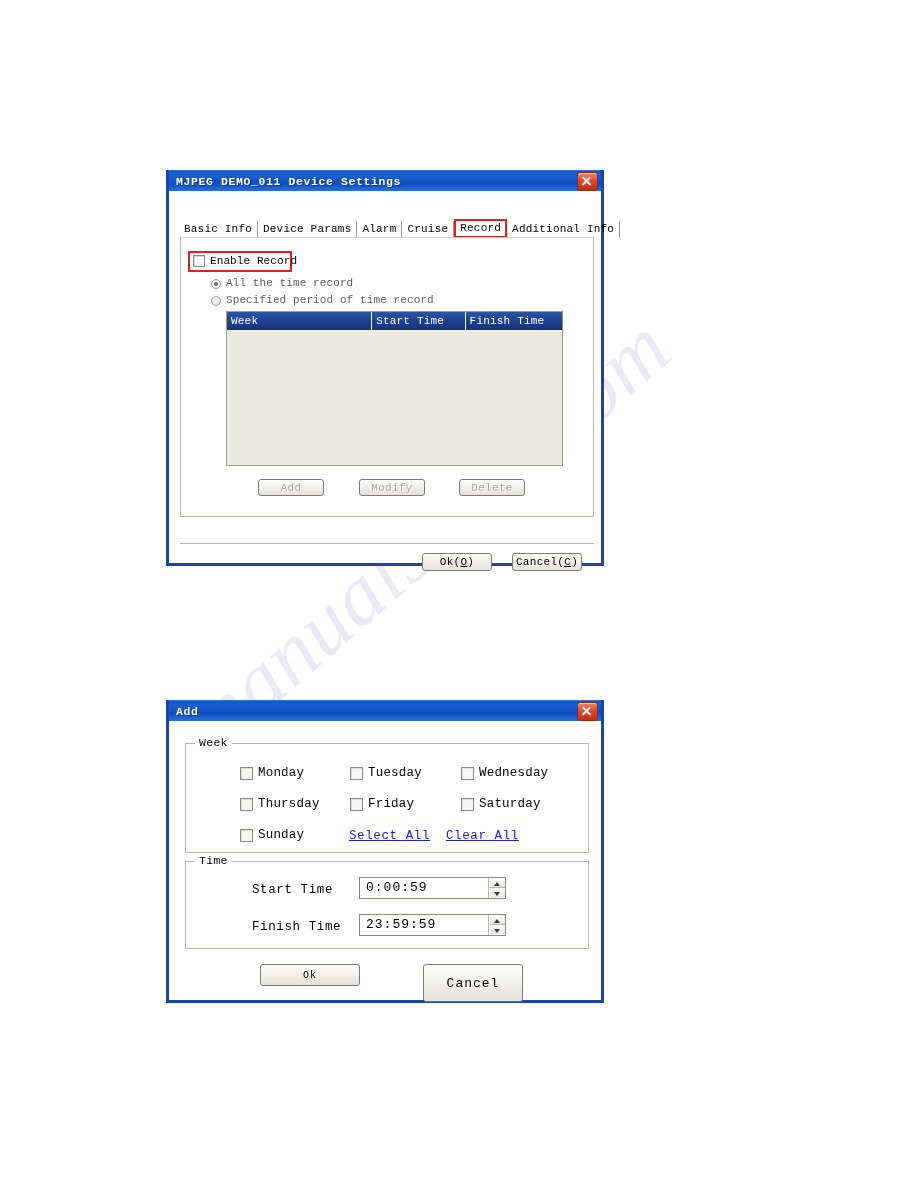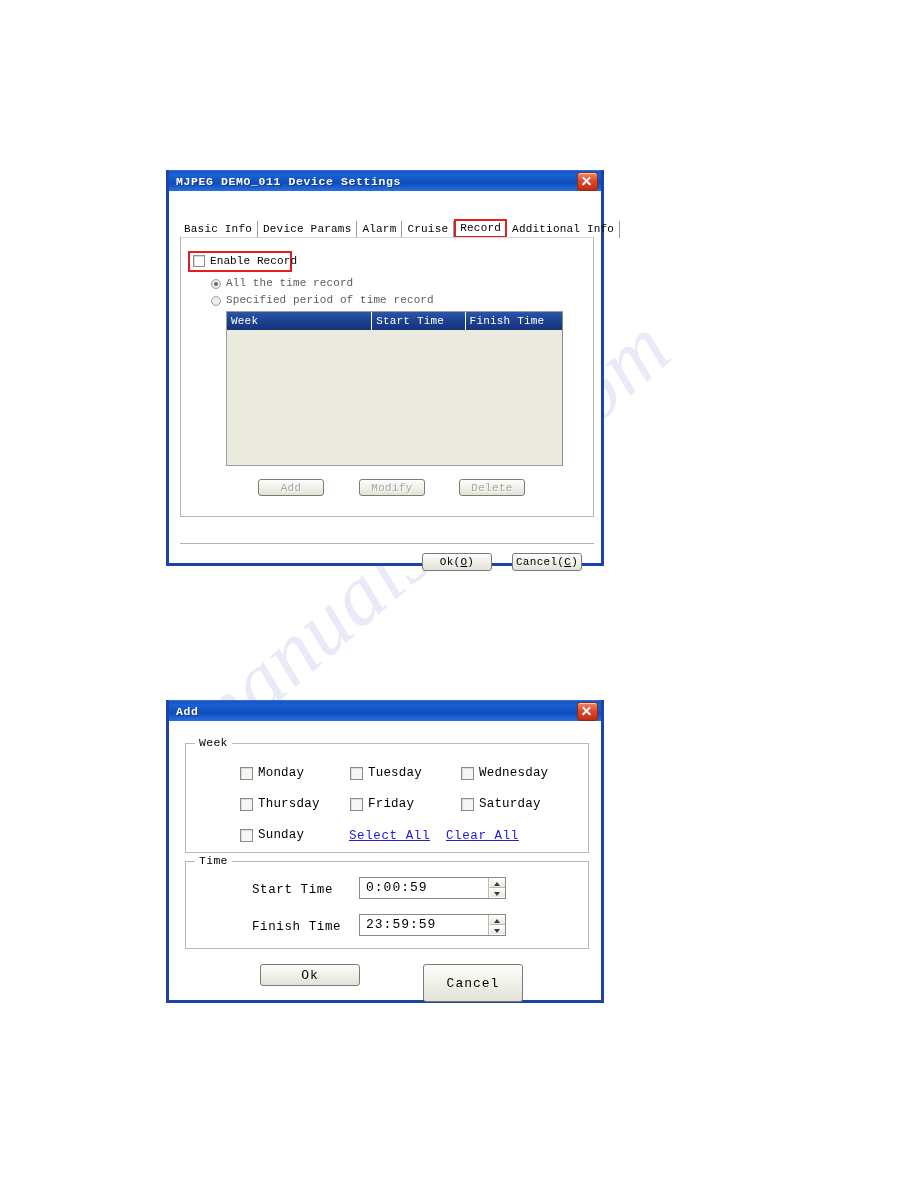--- a/index.html
+++ b/index.html
@@ -355,21 +355,21 @@
     content: "";
     position: absolute;
     left: 4px; top: 3px;
     width: 0; height: 0;
     border-left: 3.5px solid transparent;
     border-right: 3.5px solid transparent;
   }
   .spin-b.top::after    { border-bottom: 4px solid #3a3a3a; }
   .spin-b.bottom::after { border-top: 4px solid #3a3a3a; }
 
-  #btn-ok-2     { left: 91px;  top: 243px; width: 100px; height: 22px; font-size: 13px; letter-spacing:1px; }
+  #btn-ok-2     { left: 91px;  top: 243px; width: 100px; height: 22px; font-size: 10px; letter-spacing:1px; }
   #btn-cancel-2 { left: 254px; top: 243px; width: 100px; height: 38px; font-size: 13px; letter-spacing:1px; }
 </style>
 </head>
 <body>
 
 <div class="watermark">
   <div class="wm-text wm-1">manualshive.com</div>
 </div>
 
 <div class="xp-dialog" id="dialog-device-settings">

